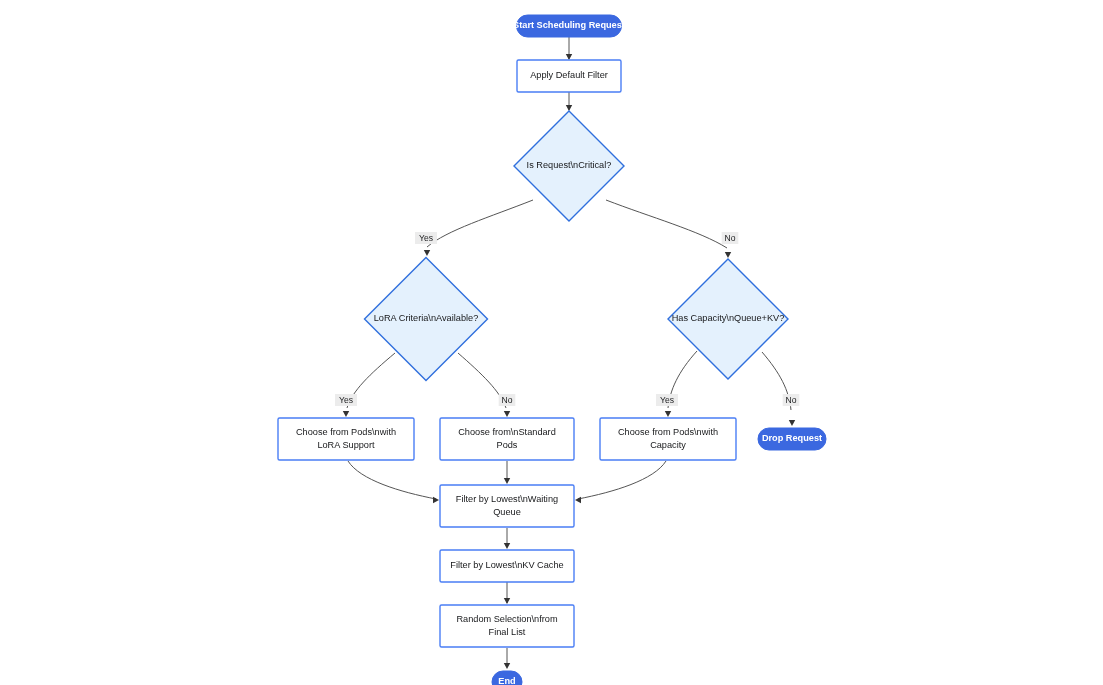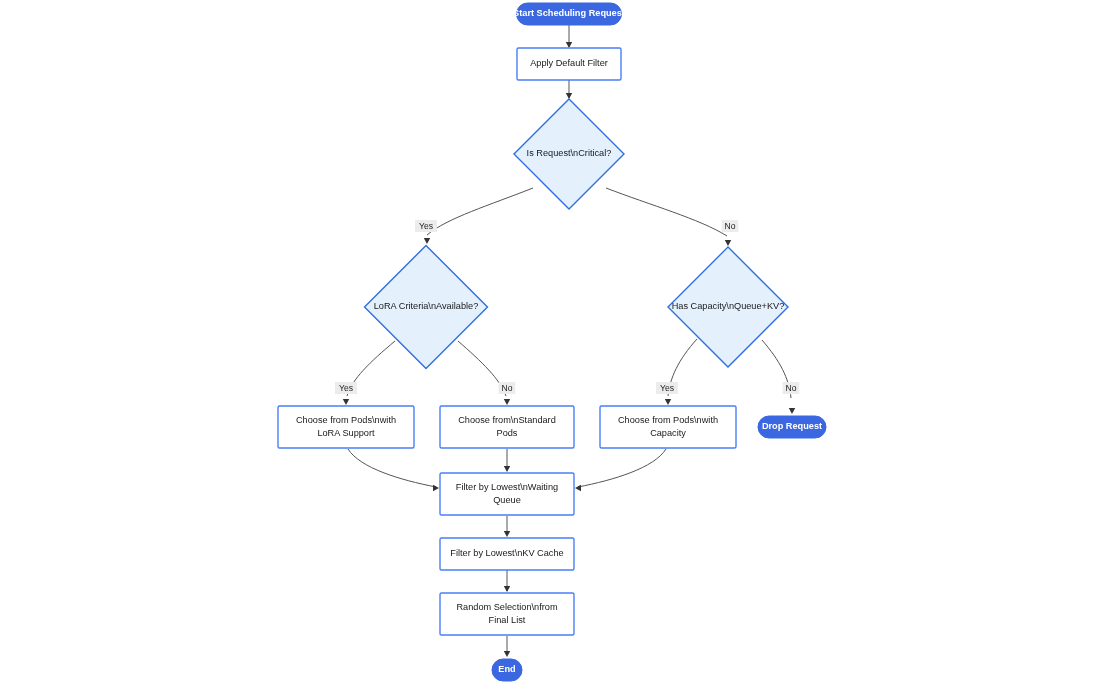--- a/index.html
+++ b/index.html
@@ -12,20 +12,21 @@
     width: 1103px;
     height: 685px;
     overflow: hidden;
     font-family: "Liberation Sans", "DejaVu Sans", sans-serif;
   }
   #flowchart-root {
     position: relative;
     width: 1103px;
     height: 605px;
     background: #ffffff;
+    margin-top: 12px;
   }
   svg#diagram {
     display: block;
     width: 1103px;
     height: 685px;
   }
   .edge-path {
     fill: none;
     stroke: #555555;
     stroke-width: 1;

